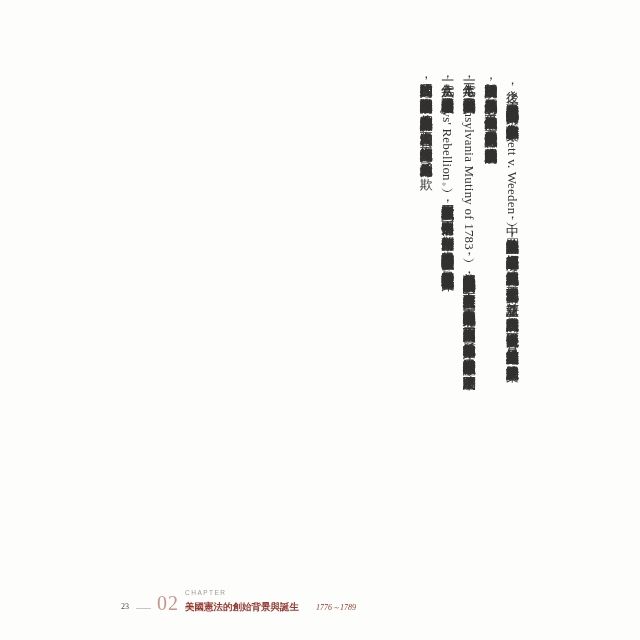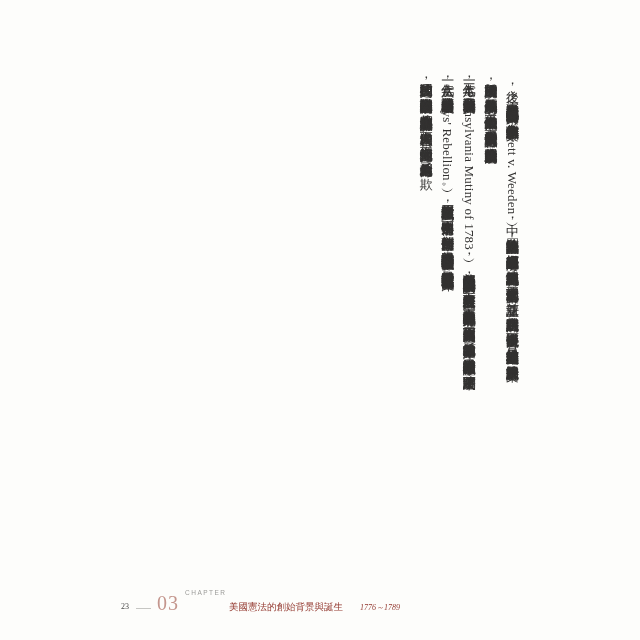--- a/index.html
+++ b/index.html
@@ -78,23 +78,22 @@
     color: #9b9b98;
     font-family: "Liberation Sans", sans-serif;
     margin-top: 1px;
   }
   .chapter-title-row {
     margin-top: 2px;
     white-space: nowrap;
   }
   .chapter-title {
     font-size: 9.5px;
-    font-weight: normal;
+    font-weight: bold;
     color: #943a31;
-    margin-left: 44px;
   }
   .chapter-years {
     font-size: 8px;
     font-style: italic;
     color: #943a31;
     margin-left: 17px;
   }
 </style>
 </head>
 <body>
@@ -105,21 +104,21 @@
     <p class="p-first">之後，農民議員們更通過並規定不肯按票面價值接受紙幣的人都將接受罰款的法案，但在一七八六年的「特萊維特訴威頓」案（Trevett v. Weeden）中，羅德島法院法官判決議會立法無效，店主有權拒絕收受這些形同廢紙的鈔票。憤怒的羅德島議員馬上再次開會，揚言要彈劾審理此案的五名法官，並訂立新法，規定若議會對法院判決不滿，即可提出投票表決罷免法官。最後的結果就是立法權凌駕於司法權之上，法官只得按照議會的意思判案。</p>
     <p>對於美國的建國者們來說，整個羅德島事件最令人觸目驚心的，不是金融知識上的懵懂無知，而是整個過程當中蠻橫仰仗民意的地方議會，使得美國在建國初始就蒙上多數暴政的陰霾。</p>
     <p>一七八三年，賓夕法尼亞爆發了著名的費城兵變（Pennsylvania Mutiny of 1783），部分曾參與美國獨立戰爭的士兵想向中央政府索討戰爭期間許諾的兵役酬勞，然而中央政府並沒有經費可供撥出，而真正具有收稅權力的地方政府卻不受理此事。之後賓州的四百名軍人揭竿起義，占領了當地的武器庫和彈藥庫。最終還是由喬治・華盛頓親自率領軍隊強行鎮壓，才將這次鬧劇壓了下來。</p>
     <p>一七八六年，麻薩諸塞州爆發了著名的謝司起義（Shays' Rebellion）。原因是該州對自己所轄區域提高稅賦，而中央明明知道這件事情，卻無法起到任何監督的作用，只能眼睜睜看著淳樸的麻薩諸塞州居民平白無故被多徵收各類雜稅，在起義最高峰時曾有兩千名農民圍攻並占領了普林菲爾德的美國軍械庫。</p>
     <p>建國後的種種問題，使人民意識到《邦聯條例》的邏輯缺陷。此前人們以為中央政府的存在終將造成權力膨脹，進而侵害人民權利，卻不知過度保障地方的州權，反倒給了地方州各自為政、欺</p>
   </main>
 
   <footer class="page-footer">
     <span class="page-num">23</span>
     <span class="footer-dash"></span>
-    <span class="chapter-num">03</span>
+    <span class="chapter-num">02</span>
     <span class="chapter-text">
       <span class="chapter-label">CHAPTER</span>
       <span class="chapter-title-row">
         <span class="chapter-title">美國憲法的創始背景與誕生</span><span class="chapter-years">1776～1789</span>
       </span>
     </span>
   </footer>
 
 </div>
 

